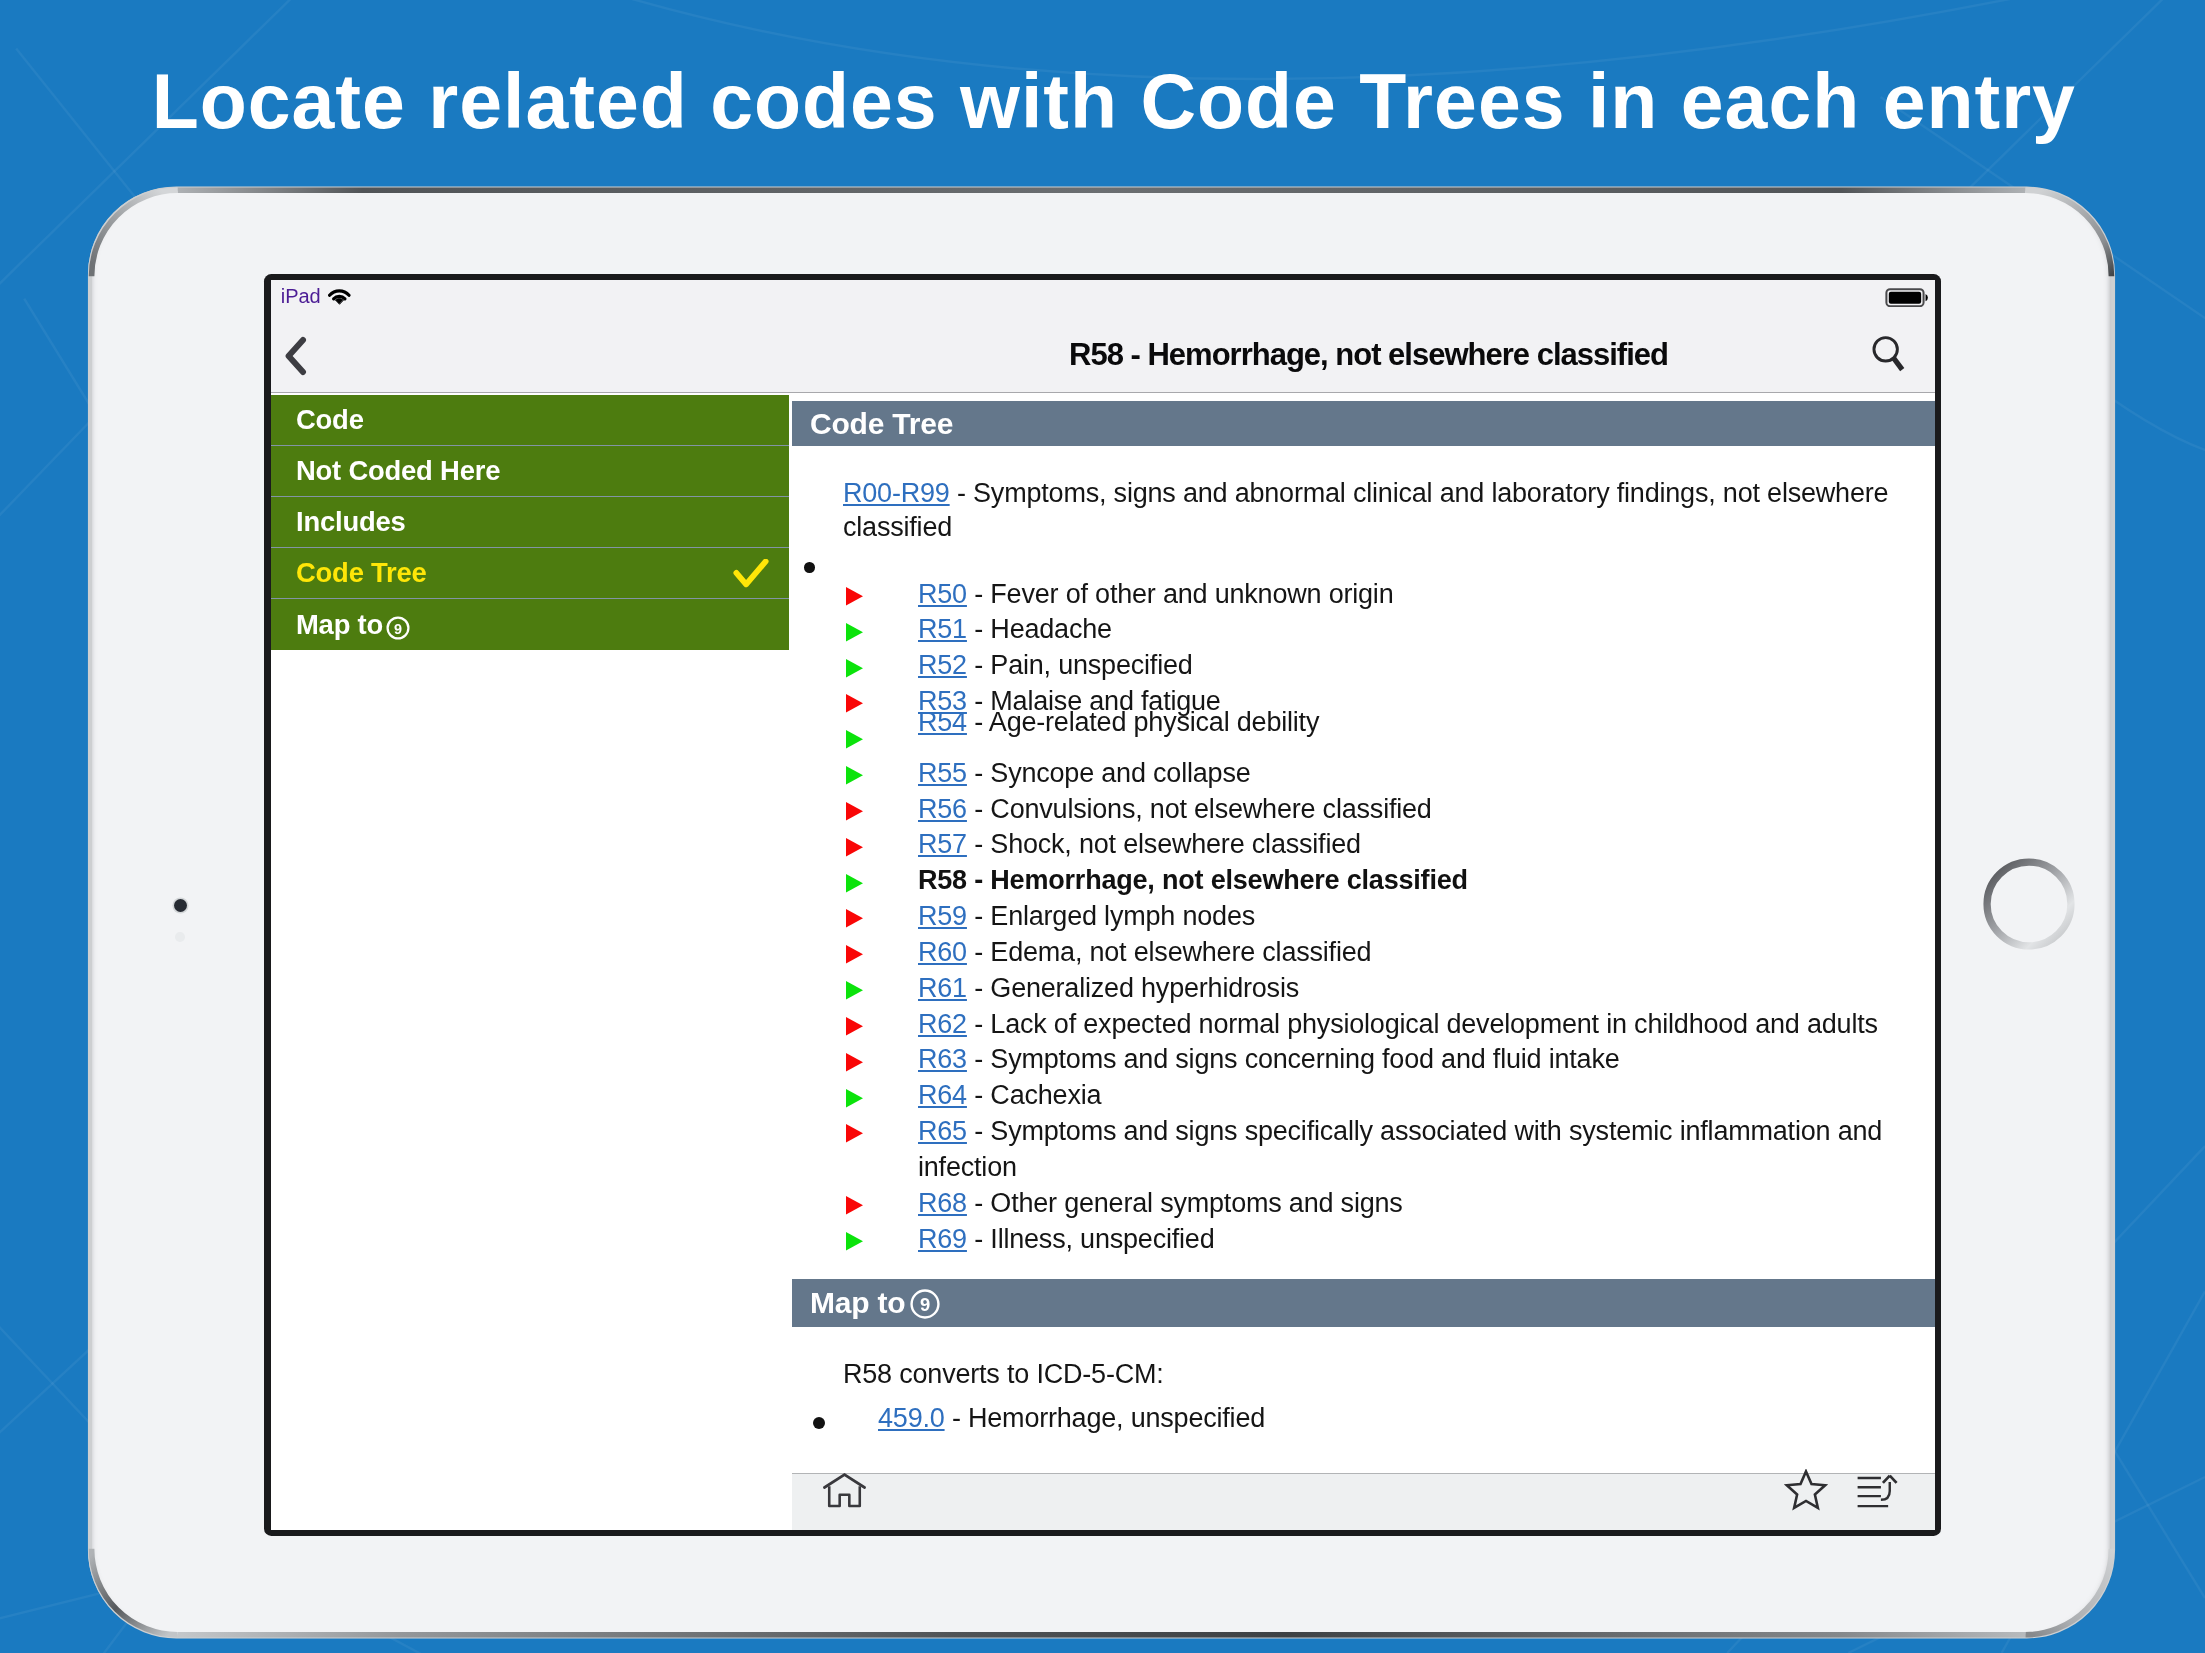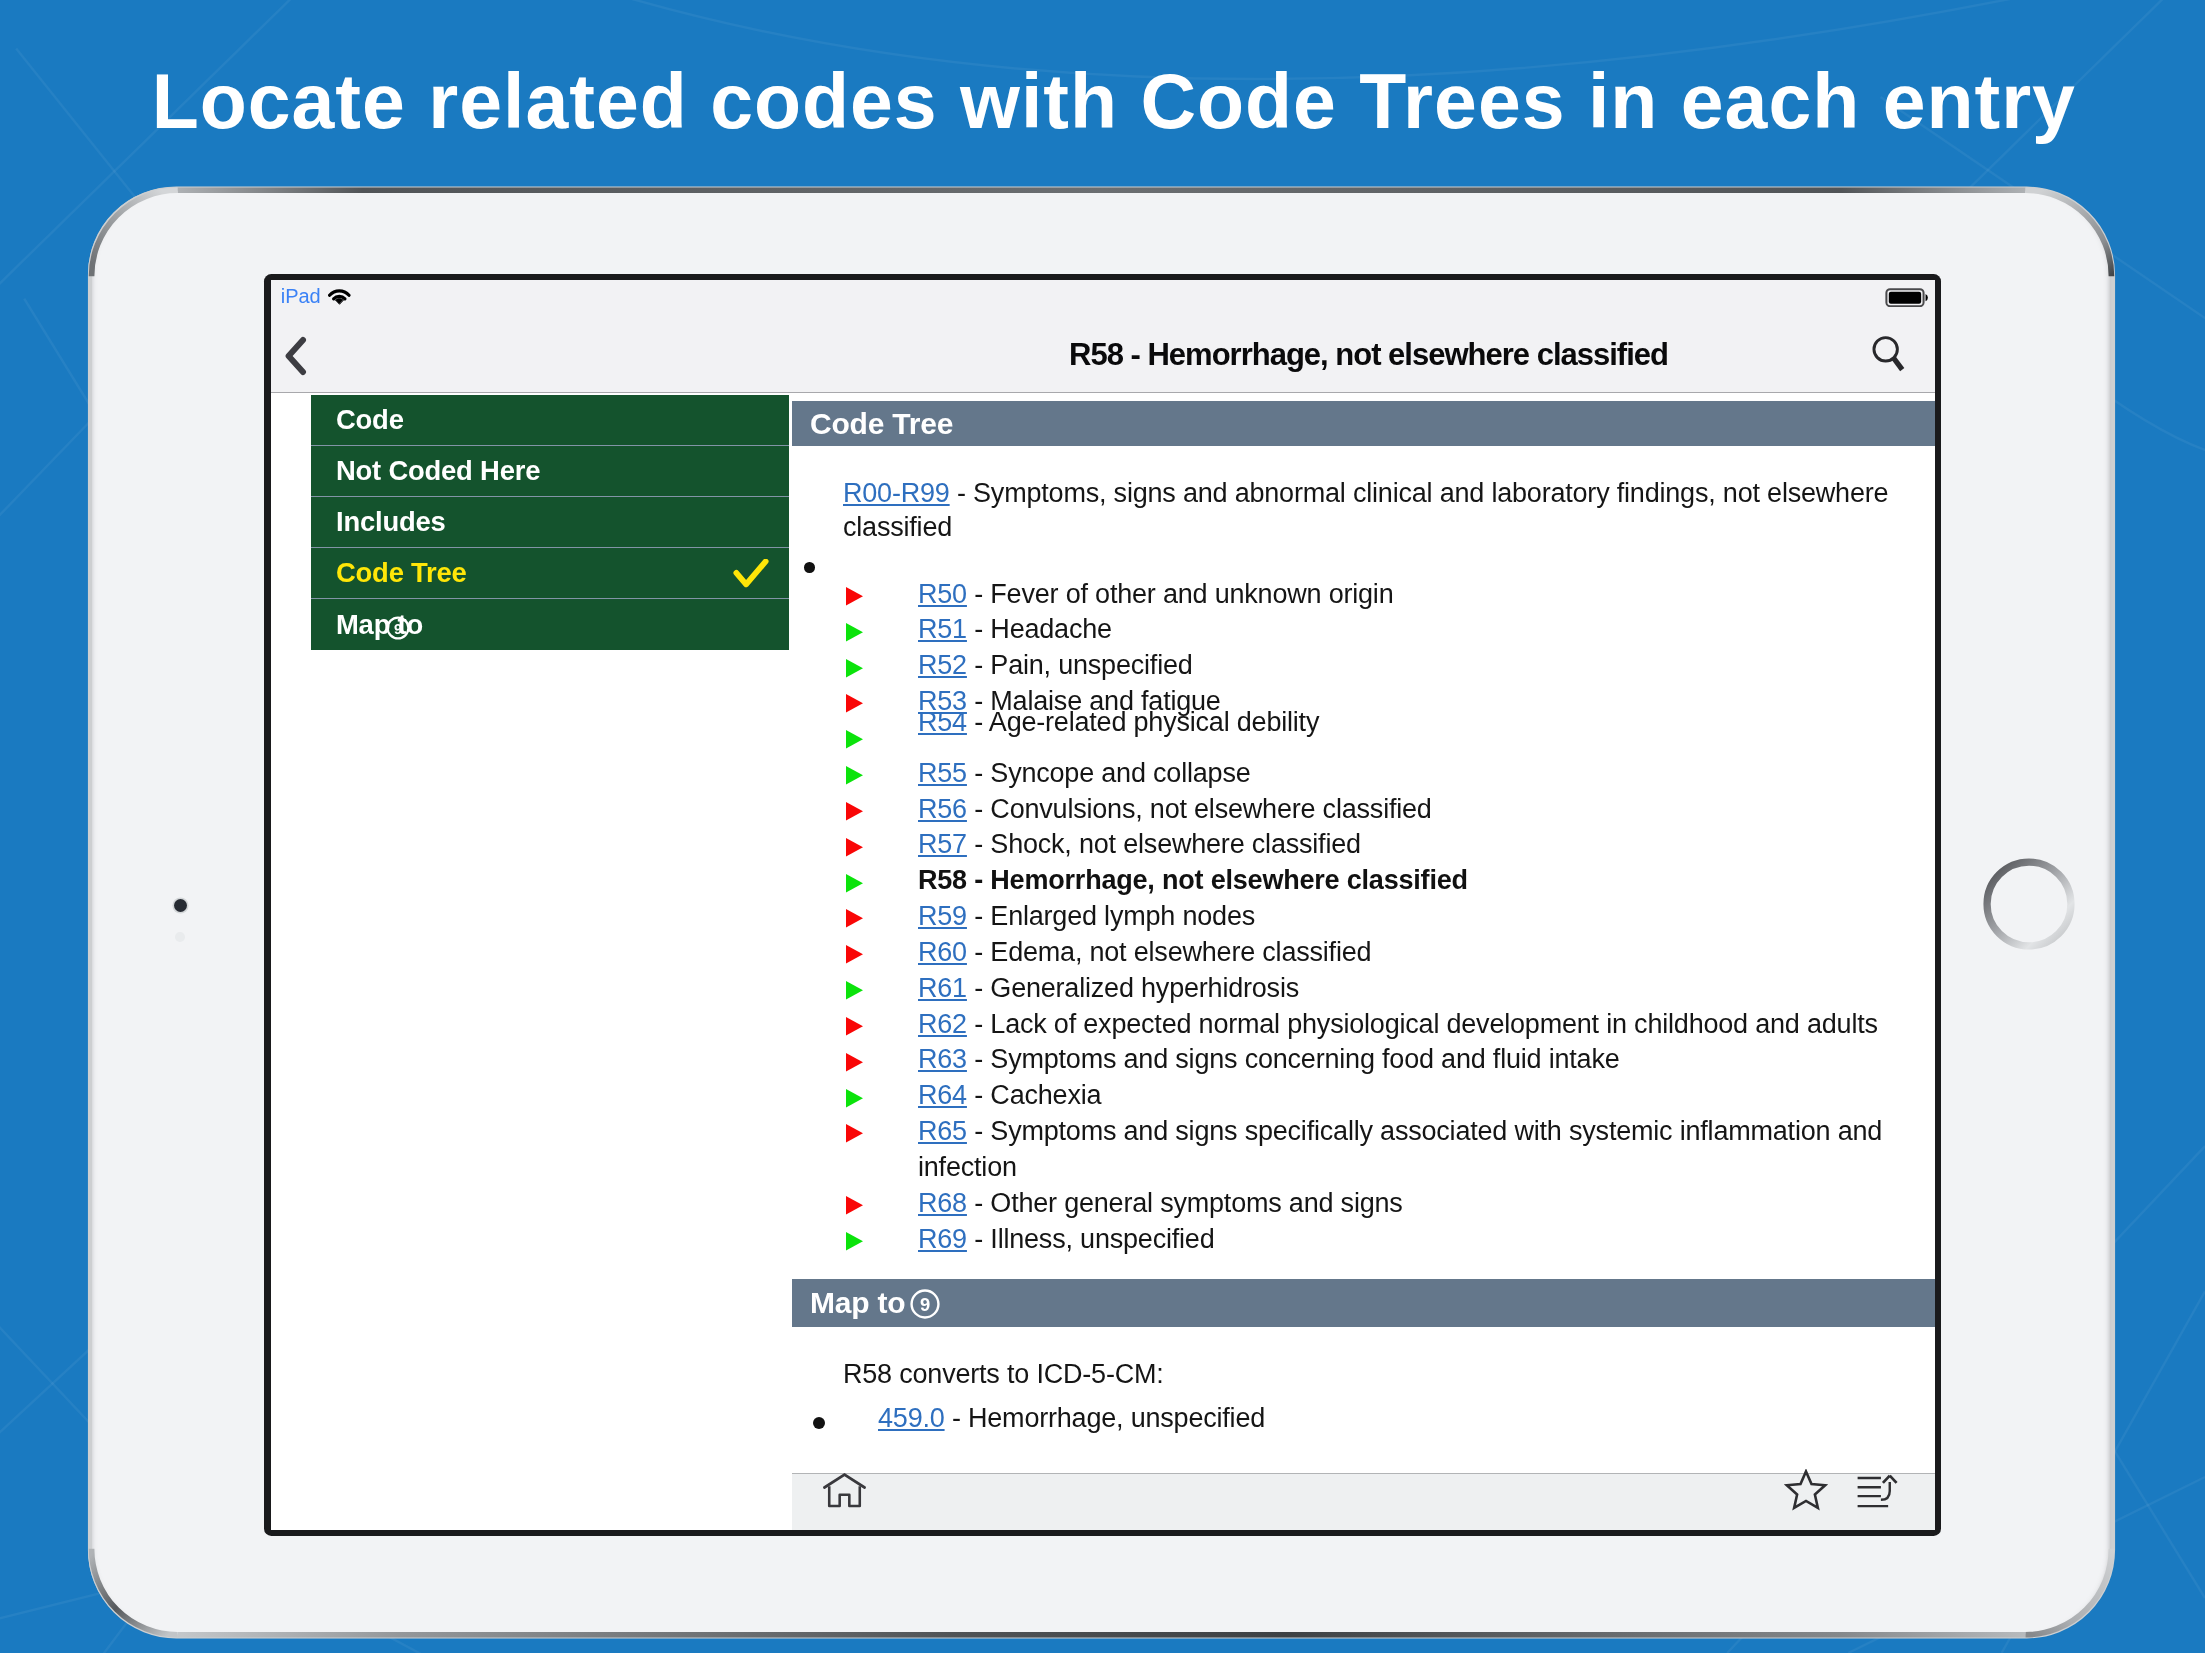--- a/index.html
+++ b/index.html
@@ -6,25 +6,25 @@
 body{-webkit-font-smoothing:antialiased;width:2205px;height:1653px;background:#1a7ac1;overflow:hidden;position:relative;font-family:"Liberation Sans",sans-serif;}
 .abs{position:absolute;}
 .title{position:absolute;left:11.3px;top:57px;width:2205px;text-align:center;color:#fff;font-size:77px;font-weight:bold;letter-spacing:1px;}
 .ipad{position:absolute;left:88px;top:187px;width:2021px;height:1446px;background:#f2f3f5;border-radius:87px;border:2.4px solid #c6c9cb;box-shadow:inset 4.8px 0 6.5px -4.8px rgba(70,70,75,.5),inset -4.8px 0 6.5px -4.8px rgba(70,70,75,.5);}
 .camera{position:absolute;left:174px;top:899px;width:13px;height:13px;border-radius:50%;background:#272b33;box-shadow:0 0 0 1.6px #d4d7d9;}
 .camdot2{position:absolute;left:175px;top:932px;width:9.7px;height:9.7px;border-radius:50%;background:#e9ebed;}
 .screen{position:absolute;left:264px;top:274px;width:1677px;height:1262px;background:#1a1a1c;border-radius:7.3px;}
 .app{position:absolute;left:271px;top:280px;width:1664px;height:1250px;background:#ffffff;overflow:hidden;}
 
 .topbar{position:absolute;left:0;top:0;width:1664px;height:112px;background:#f2f2f4;border-bottom:1.6px solid #a8a8ac;}
-.ipadlbl{position:absolute;left:9.7px;top:4.8px;font-size:20px;color:#3b82f6;text-align:right;}
+.ipadlbl{position:absolute;left:9.7px;top:4.8px;font-size:20px;color:#4c1d95;text-align:right;}
 .sections{position:absolute;left:0;top:61px;width:518px;text-align:center;font-size:27px;font-weight:bold;color:#060607;}
 .r58title{position:absolute;left:526px;top:57px;width:1143px;text-align:center;font-size:31px;font-weight:bold;letter-spacing:-1px;color:#0a0a0b;}
 .sidebar{position:absolute;left:0;top:115px;width:518px;}
-.srow{height:51px;box-sizing:border-box;background:#14532d;border-bottom:1.6px solid #8294a6;display:flex;align-items:center;padding-left:25px;font-size:27.4px;font-weight:bold;color:#fff;letter-spacing:-0.2px;margin-left:40px;}
+.srow{height:51px;box-sizing:border-box;background:#4d7c0f;border-bottom:1.6px solid #8294a6;display:flex;align-items:center;padding-left:25px;font-size:27.4px;font-weight:bold;color:#fff;letter-spacing:-0.2px;}
 .srow:last-child{border-bottom:none;}
 .codetreebar{position:absolute;left:521px;top:121px;width:1143px;height:45px;background:#64778b;color:#fff;font-size:30px;font-weight:bold;line-height:45px;box-sizing:border-box;padding-left:18px;letter-spacing:-0.2px;}
 .maptobar{position:absolute;left:521px;top:999px;width:1143px;height:48px;background:#64778b;color:#fff;font-size:30px;font-weight:bold;line-height:48px;box-sizing:border-box;padding-left:18px;letter-spacing:-0.2px;}
 .toolbar{position:absolute;left:521px;top:1193px;width:1143px;height:57px;background:#eef0f1;border-top:1.6px solid #b2b4b6;box-sizing:content-box;}
 .ln{position:absolute;font-size:27px;line-height:32px;color:#151515;white-space:nowrap;letter-spacing:-0.2px;margin-left:36px;}
 .ln a{color:#2e6fbf;text-decoration:underline;}
 .ln b{font-weight:bold;color:#111;}
 .tri{position:absolute;width:17px;height:18.6px;}
 .dot{position:absolute;border-radius:50%;background:#111;}
 </style>

